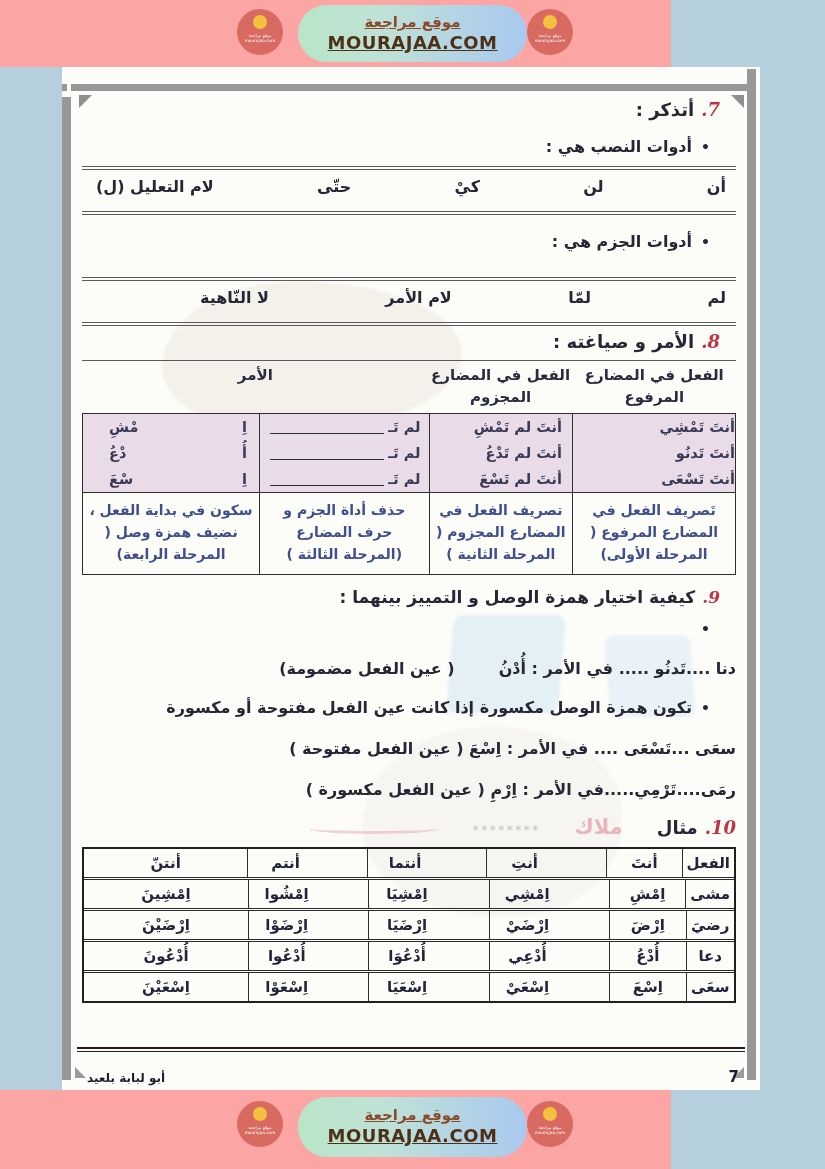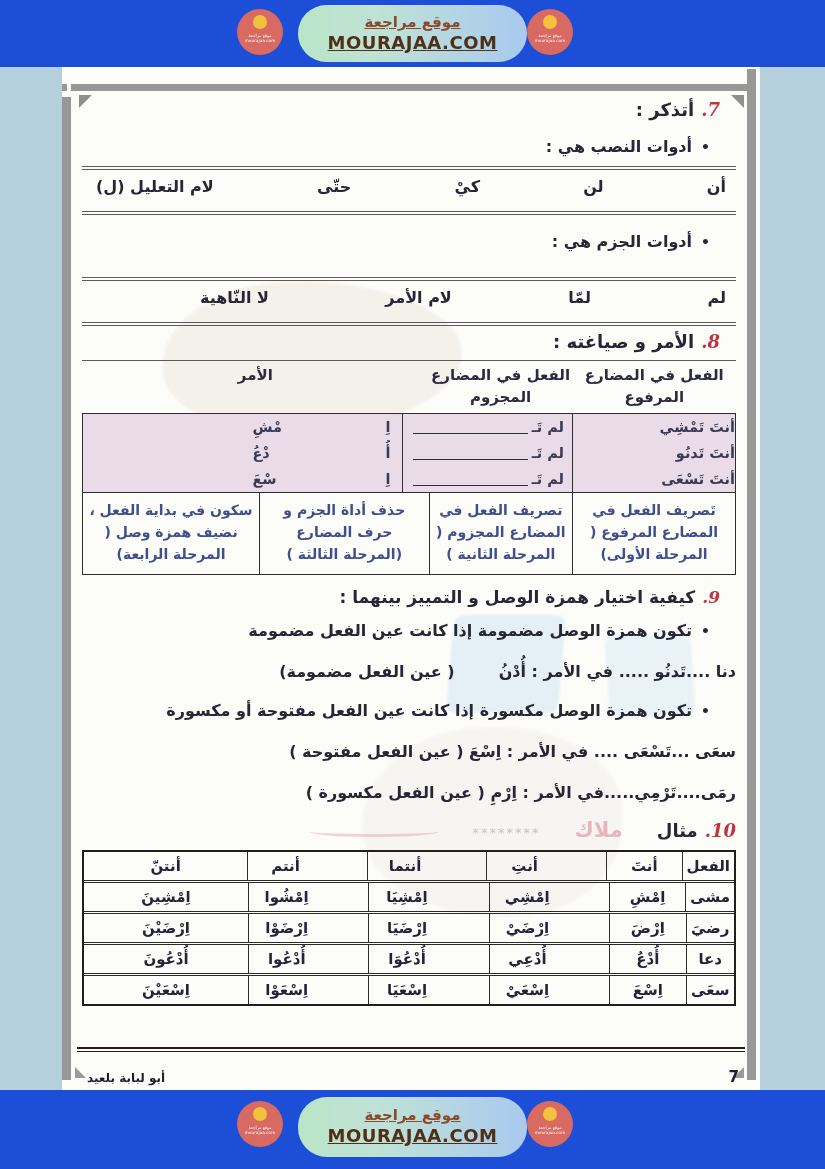--- a/index.html
+++ b/index.html
@@ -1,20 +1,20 @@
 <!DOCTYPE html>
 <html lang="ar"><head>
 <meta charset="utf-8">
 <style>
   html,body{margin:0;padding:0;}
   body{width:825px;height:1169px;background:#b6cfdc;font-family:"DejaVu Sans",sans-serif;}
   .canvas{position:relative;width:825px;height:1169px;overflow:hidden;background:#b6cfdc;}
 
   
-  .band{position:absolute;left:0;width:825px;background:#1d4ed8;}
+  .band{position:absolute;left:0;width:671px;background:#fca5a5;}
   .band-top{top:0;height:67px;}
   .band-bottom{top:1090px;height:79px;}
   .pill{position:absolute;left:298px;width:229px;height:57px;border-radius:29px;
         background:linear-gradient(90deg,#b9e5c7 0%,#bfe2d6 35%,#a9c9ef 100%);
         display:flex;flex-direction:column;align-items:center;justify-content:center;cursor:pointer;}
   .band-top .pill{top:5px;}
   .band-bottom .pill{top:7px;height:60px;}
   .pill-ar{font-size:15px;font-weight:bold;color:#8a4a2b;text-decoration:underline;line-height:1.25;}
   .pill-dom{font-size:18px;font-weight:bold;color:#4f3017;text-decoration:underline;letter-spacing:.5px;line-height:1.25;}
   .badge{position:absolute;width:46px;height:46px;border-radius:50%;background:#d96a62;text-align:center;}
@@ -185,20 +185,25 @@
         </div>
       </div>
 
       <div class="t8">
         <div class="trow pinkrow">
           <div class="c1">
             <div class="ln">أنتَ تَمْشِي</div>
             <div class="ln">أنتَ تَدنُو</div>
             <div class="ln">أنتَ تَسْعَى</div>
           </div>
+          <div class="c2">
+            <div class="ln">أنتَ لم تَمْشِ</div>
+            <div class="ln">أنتَ لم تَدْعُ</div>
+            <div class="ln">أنتَ لم تَسْعَ</div>
+          </div>
           <div class="c3">
             <div class="ln">
                 <span>لم تَـ</span>
                 <span class="fill"></span>
               </div>
             <div class="ln">
                 <span>لم تَـ</span>
                 <span class="fill"></span>
               </div>
             <div class="ln">
@@ -227,21 +232,20 @@
           <div class="c3">حذف أداة الجزم و حرف المضارع (المرحلة الثالثة )</div>
           <div class="c4">سكون في بداية الفعل ، نضيف همزة وصل ( المرحلة الرابعة)</div>
         </div>
       </div>
 
       <div class="sec-head" style="margin-top:12px;font-size:17px;">
         <span class="num">9.</span><span>كيفية اختيار همزة الوصل و التمييز بينهما :</span>
       </div>
       <div class="bullet-line" style="margin-top:14px;">
         <span class="blt">•</span>
-        <span>تكون همزة الوصل مضمومة إذا كانت عين الفعل مضمومة</span>
       </div>
       <div class="example">
         <span>دنا ....تَدنُو ..... في الأمر : أُدْنُ</span>
         <span>( عين الفعل مضمومة)</span>
       </div>
       <div class="bullet-line" style="margin-top:20px;">
         <span class="blt">•</span>
         <span>تكون همزة الوصل مكسورة إذا كانت عين الفعل مفتوحة أو مكسورة</span>
       </div>
       <div class="example single">سعَى ...تَسْعَى .... في الأمر : اِسْعَ ( عين الفعل مفتوحة )</div>

